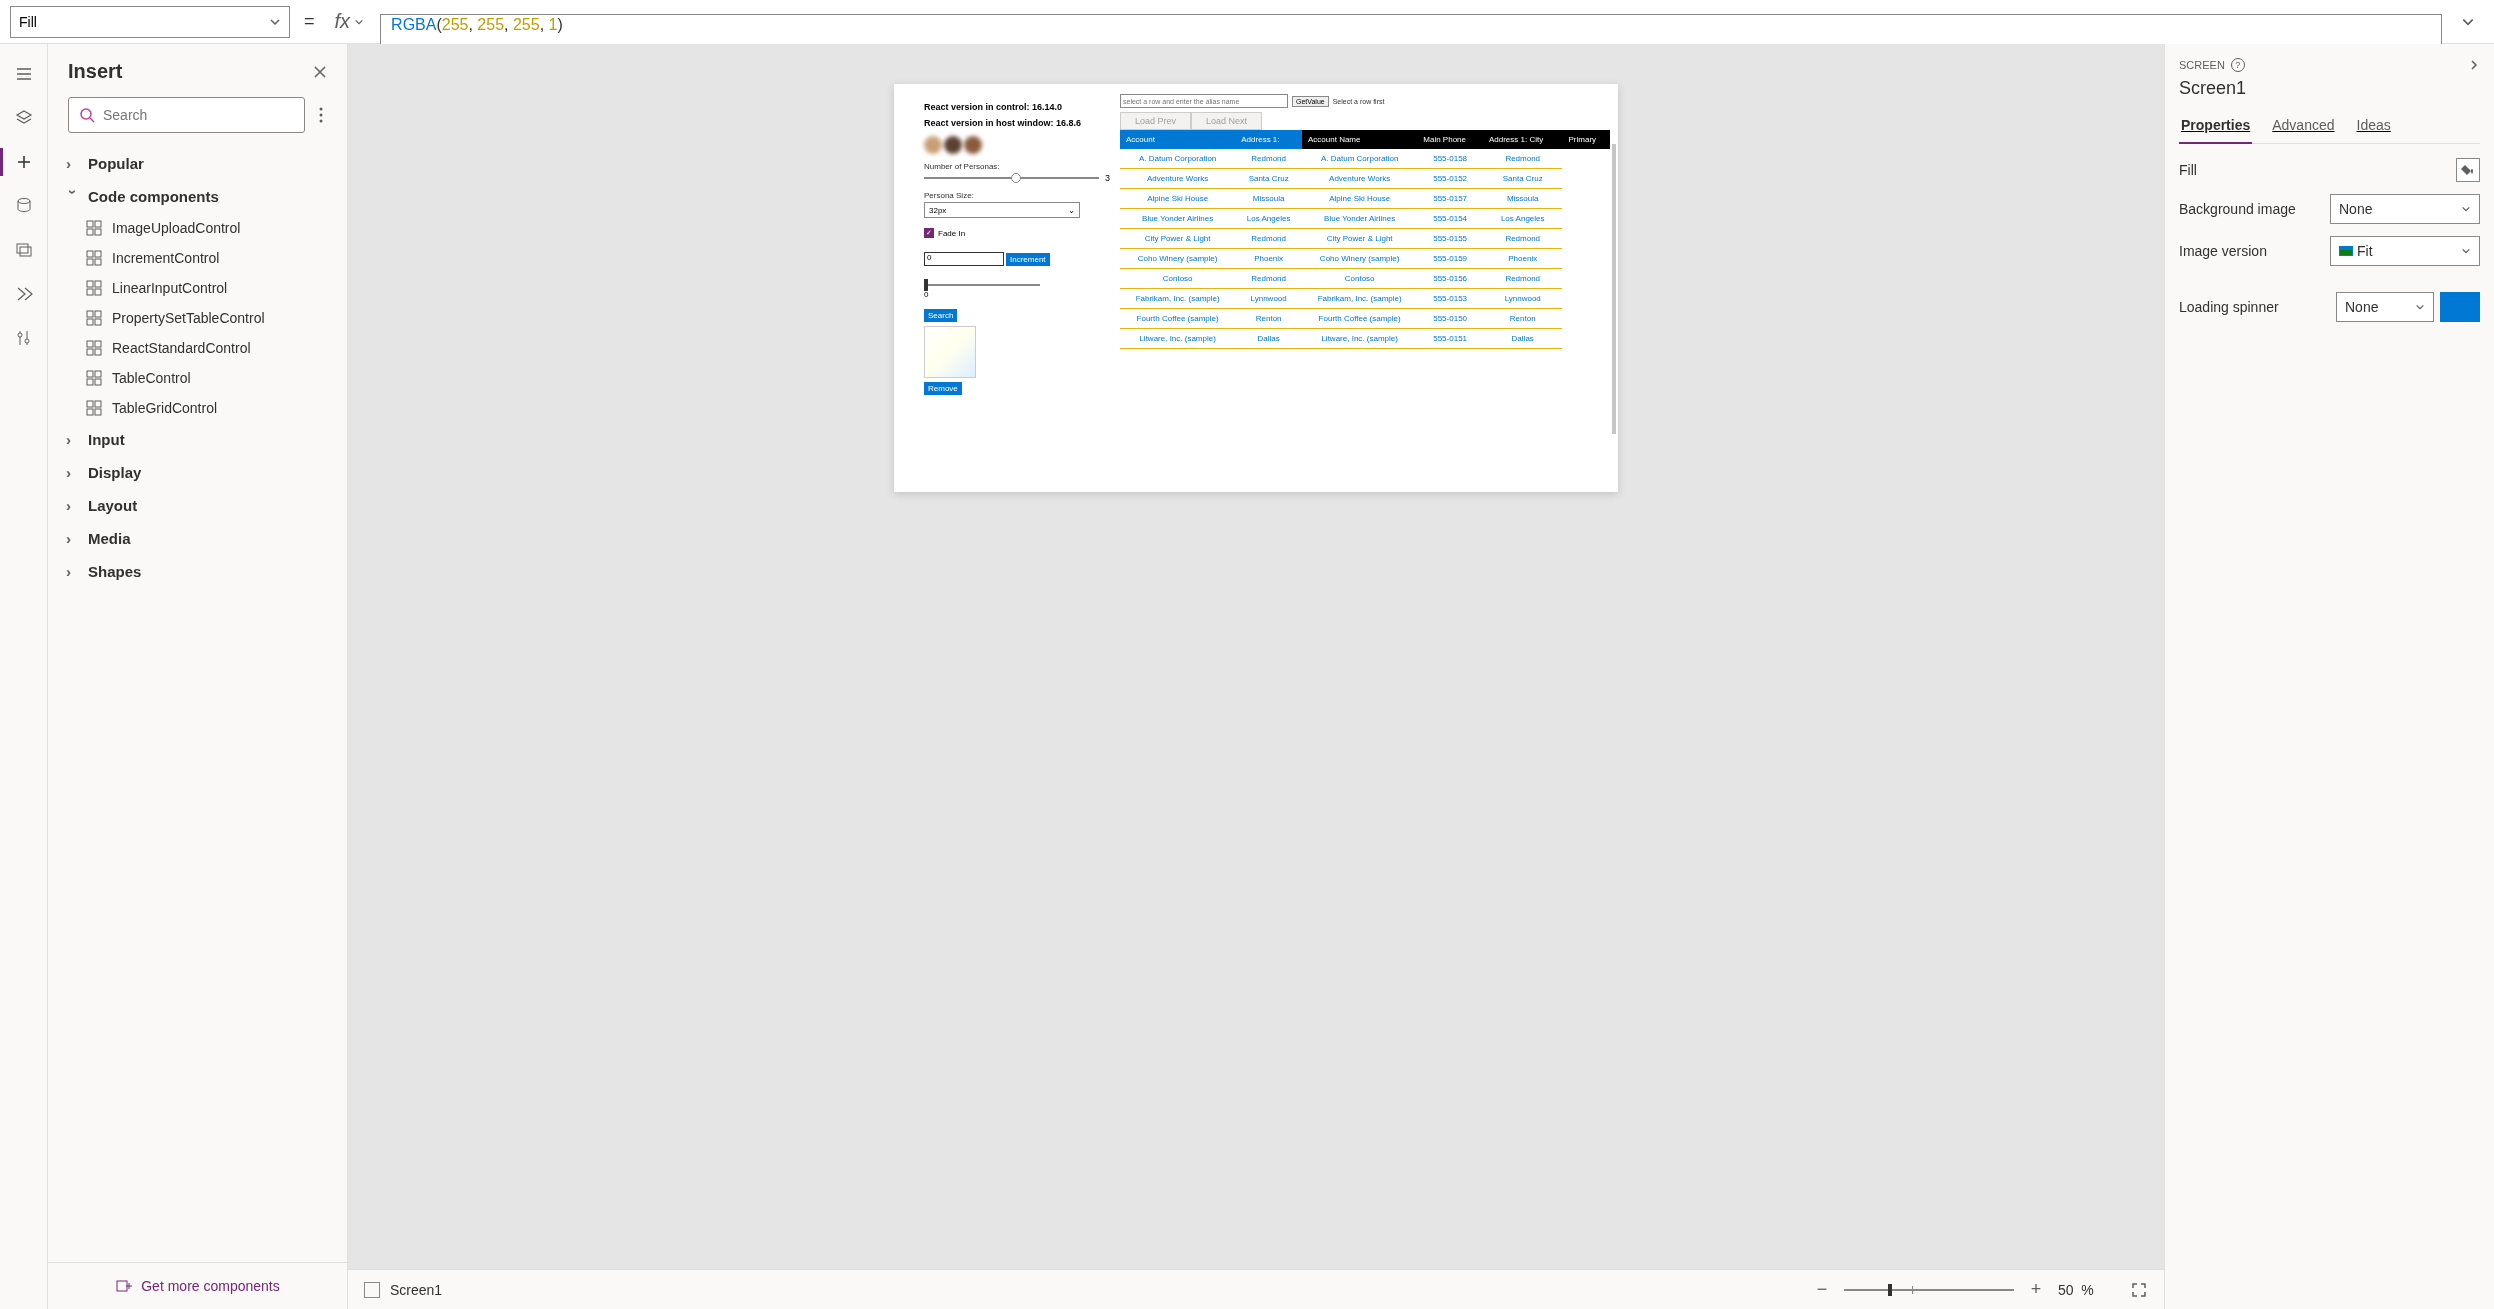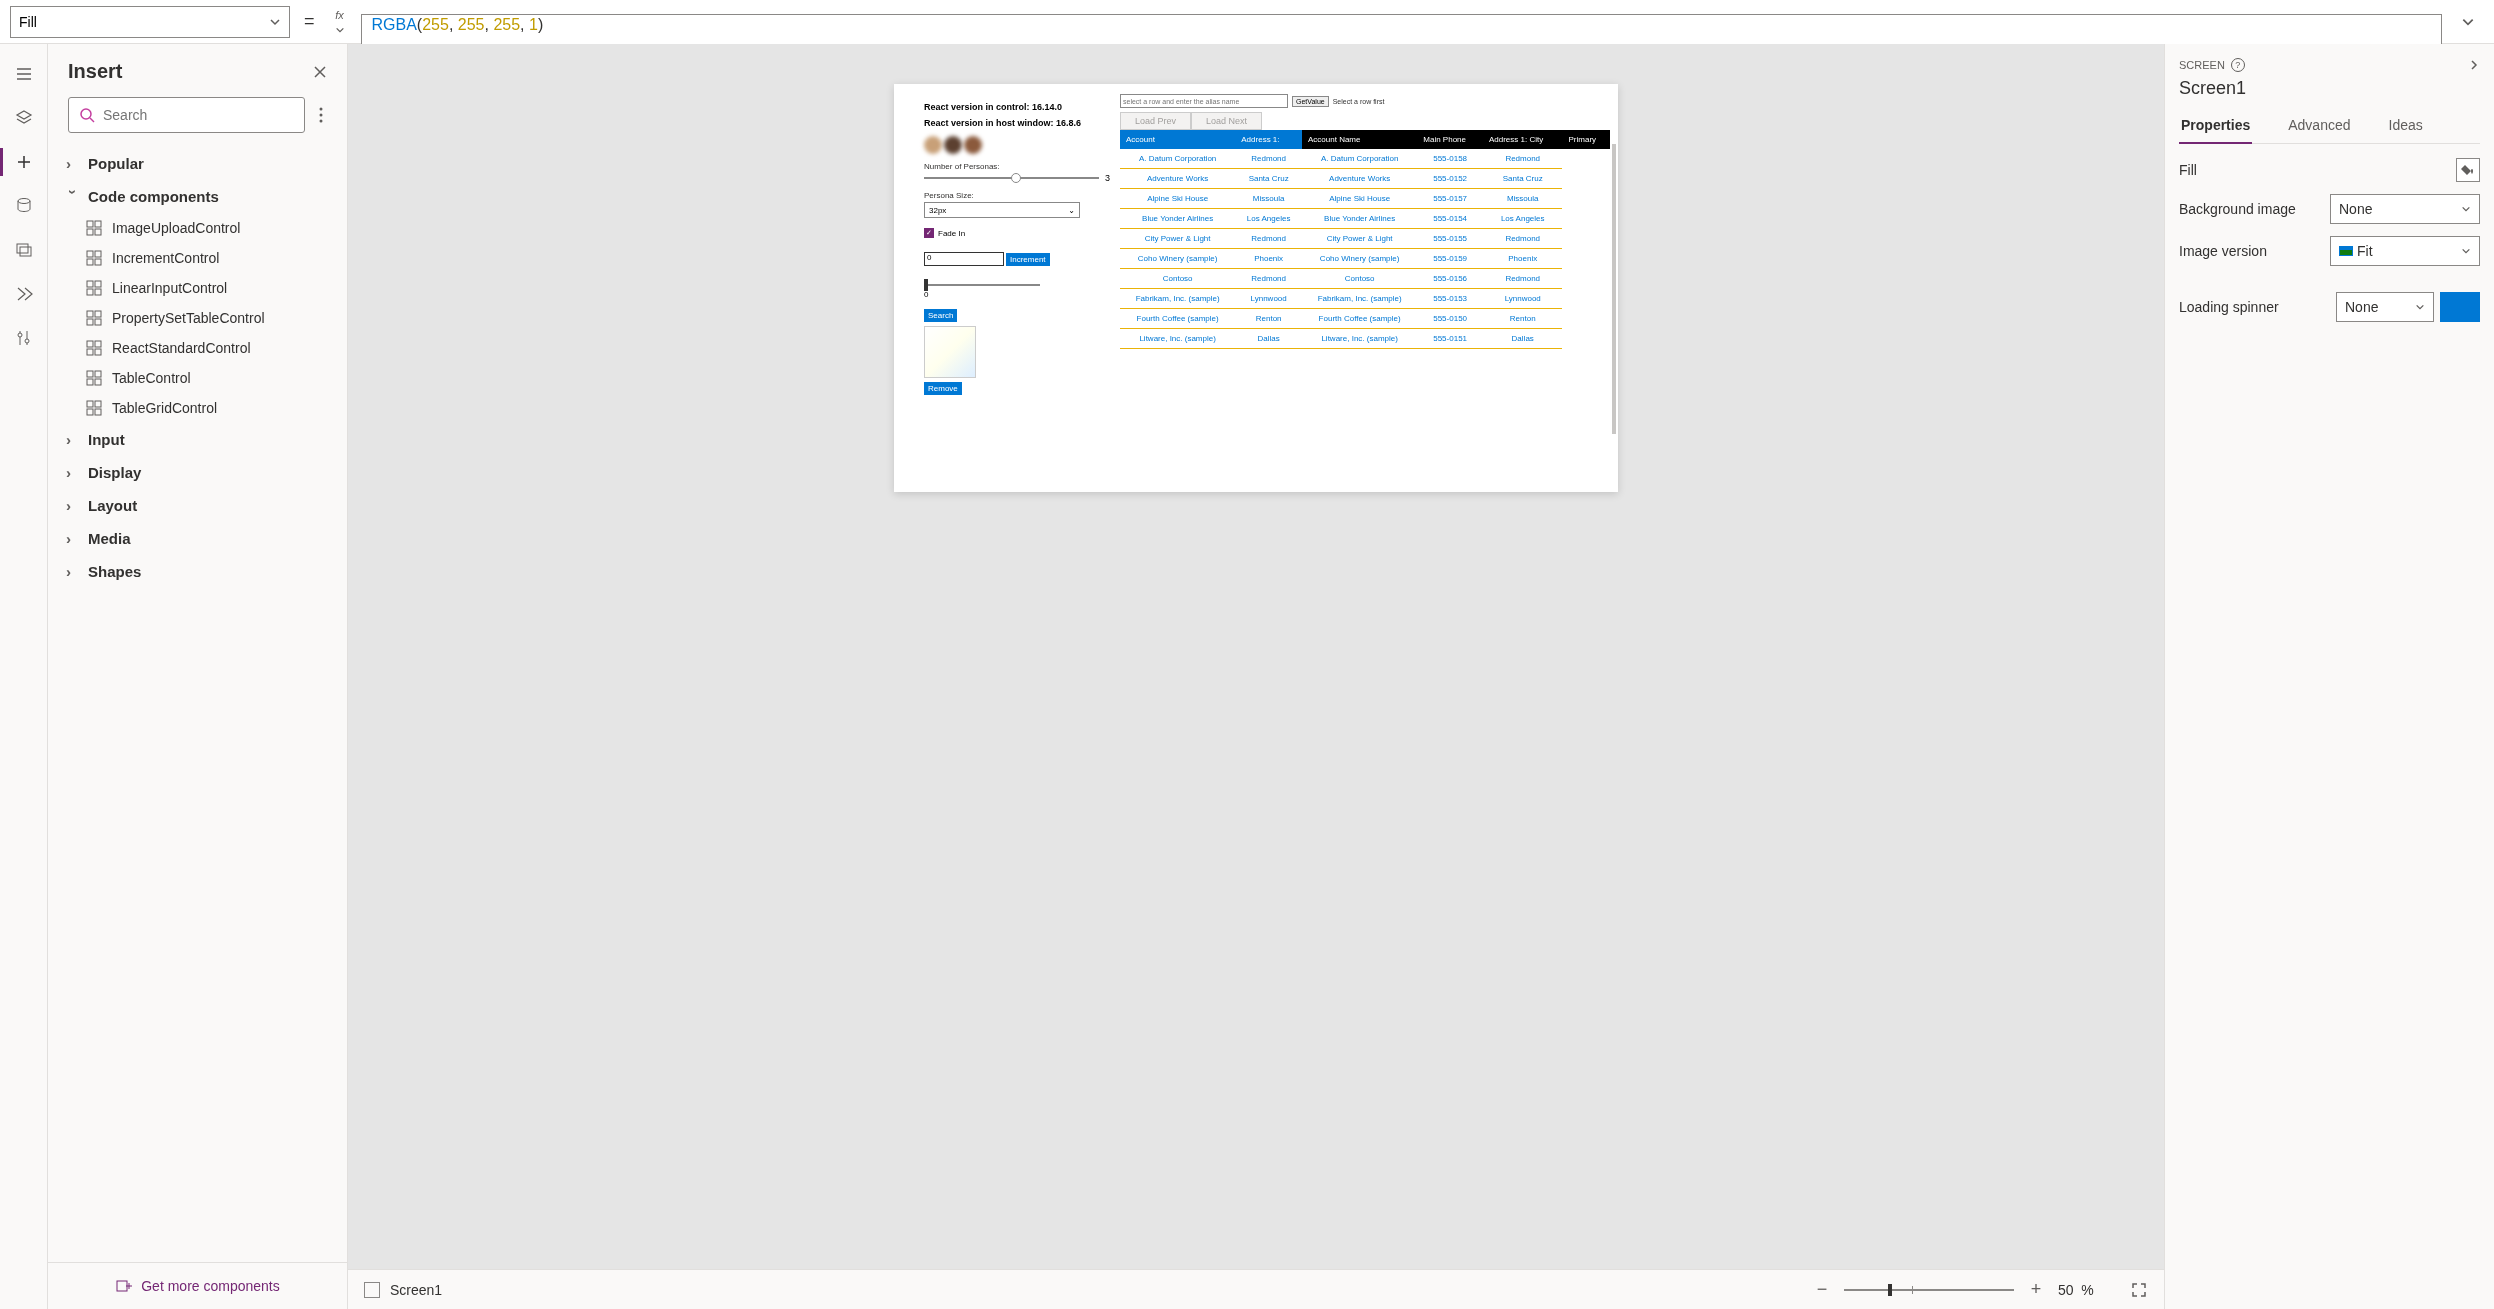--- a/index.html
+++ b/index.html
@@ -3,21 +3,21 @@
 <meta charset="utf-8">
 <style>
 * { box-sizing: border-box; margin: 0; padding: 0; font-family: "Segoe UI", sans-serif; }
 body { background: #f3f2f1; overflow: hidden; }
 
 
 .formula-bar { height: 44px; background: #fff; border-bottom: 1px solid #e1dfdd; display: flex; align-items: center; padding: 0 10px; gap: 10px; }
 .property-dropdown { width: 280px; height: 32px; border: 1px solid #8a8886; padding: 0 8px; display: flex; align-items: center; justify-content: space-between; font-size: 14px; background: #fff; cursor: pointer; }
 .chevron-down { width: 12px; height: 12px; }
 .equals { font-size: 18px; color: #323130; padding: 0 4px; }
-.fx-label { font-style: italic; font-size: 11px; color: #605e5c; padding: 0 6px; display: flex; align-items: center; gap: 4px; flex-direction: column; }
+.fx-label { font-style: italic; font-size: 20px; color: #605e5c; padding: 0 6px; display: flex; align-items: center; gap: 4px; }
 .formula-input { flex: 1; height: 32px; border: 1px solid #8a8886; padding: 0 10px; font-family: Consolas, monospace; font-size: 16px; background: #fff; margin-top: 17px; }
 .formula-input .fn { color: #0078d4; }
 .formula-input .num { color: #c19c00; }
 .formula-input .paren { color: #323130; }
 .expand-btn { width: 32px; height: 32px; display: flex; align-items: center; justify-content: center; cursor: pointer; }
 
 
 .main-area { display: flex; height: calc(100vh - 44px); }
 
 
@@ -94,21 +94,21 @@
 .zoom-tick { position: absolute; top: -3px; width: 1px; height: 8px; background: #8a8886; }
 .zoom-pct { font-size: 14px; color: #323130; width: 60px; }
 .fullscreen-btn { cursor: pointer; color: #605e5c; }
 
 
 .props-panel { width: 330px; background: #faf9f8; border-left: 1px solid #e1dfdd; padding: 14px 14px; }
 .props-type-row { display: flex; align-items: center; gap: 6px; font-size: 11px; color: #605e5c; }
 .props-type-row .help { width: 14px; height: 14px; border: 1px solid #605e5c; border-radius: 50%; display: flex; align-items: center; justify-content: center; font-size: 9px; }
 .props-expand { margin-left: auto; cursor: pointer; color: #605e5c; }
 .props-name { font-size: 18px; color: #323130; margin: 6px 0 12px; }
-.props-tabs { display: flex; gap: 34px; border-bottom: 1px solid #e1dfdd; margin-bottom: 14px; }
+.props-tabs { display: flex; gap: 18px; border-bottom: 1px solid #e1dfdd; margin-bottom: 14px; text-decoration: underline; }
 .props-tab { font-size: 14px; padding: 6px 2px 10px; cursor: pointer; color: #605e5c; position: relative; }
 .props-tab.active { color: #323130; font-weight: 600; }
 .props-tab.active::after { content: ""; position: absolute; left: 0; right: 0; bottom: -1px; height: 2px; background: #742774; }
 
 .prop-row { display: flex; align-items: center; justify-content: space-between; margin-bottom: 12px; font-size: 14px; color: #323130; }
 .prop-label { flex: 1; }
 .fill-icon { width: 24px; height: 24px; border: 1px solid #8a8886; display: flex; align-items: center; justify-content: center; cursor: pointer; background: #fff; }
 .prop-dropdown { width: 150px; height: 30px; border: 1px solid #8a8886; background: #fff; display: flex; align-items: center; justify-content: space-between; padding: 0 8px; font-size: 14px; cursor: pointer; }
 .prop-dropdown.narrow { width: 98px; }
 .prop-dropdown .icon-fit { width: 14px; height: 10px; border: 1px solid #0078d4; background: linear-gradient(180deg, #0078d4 40%, #107c10 40%); margin-right: 4px; }

